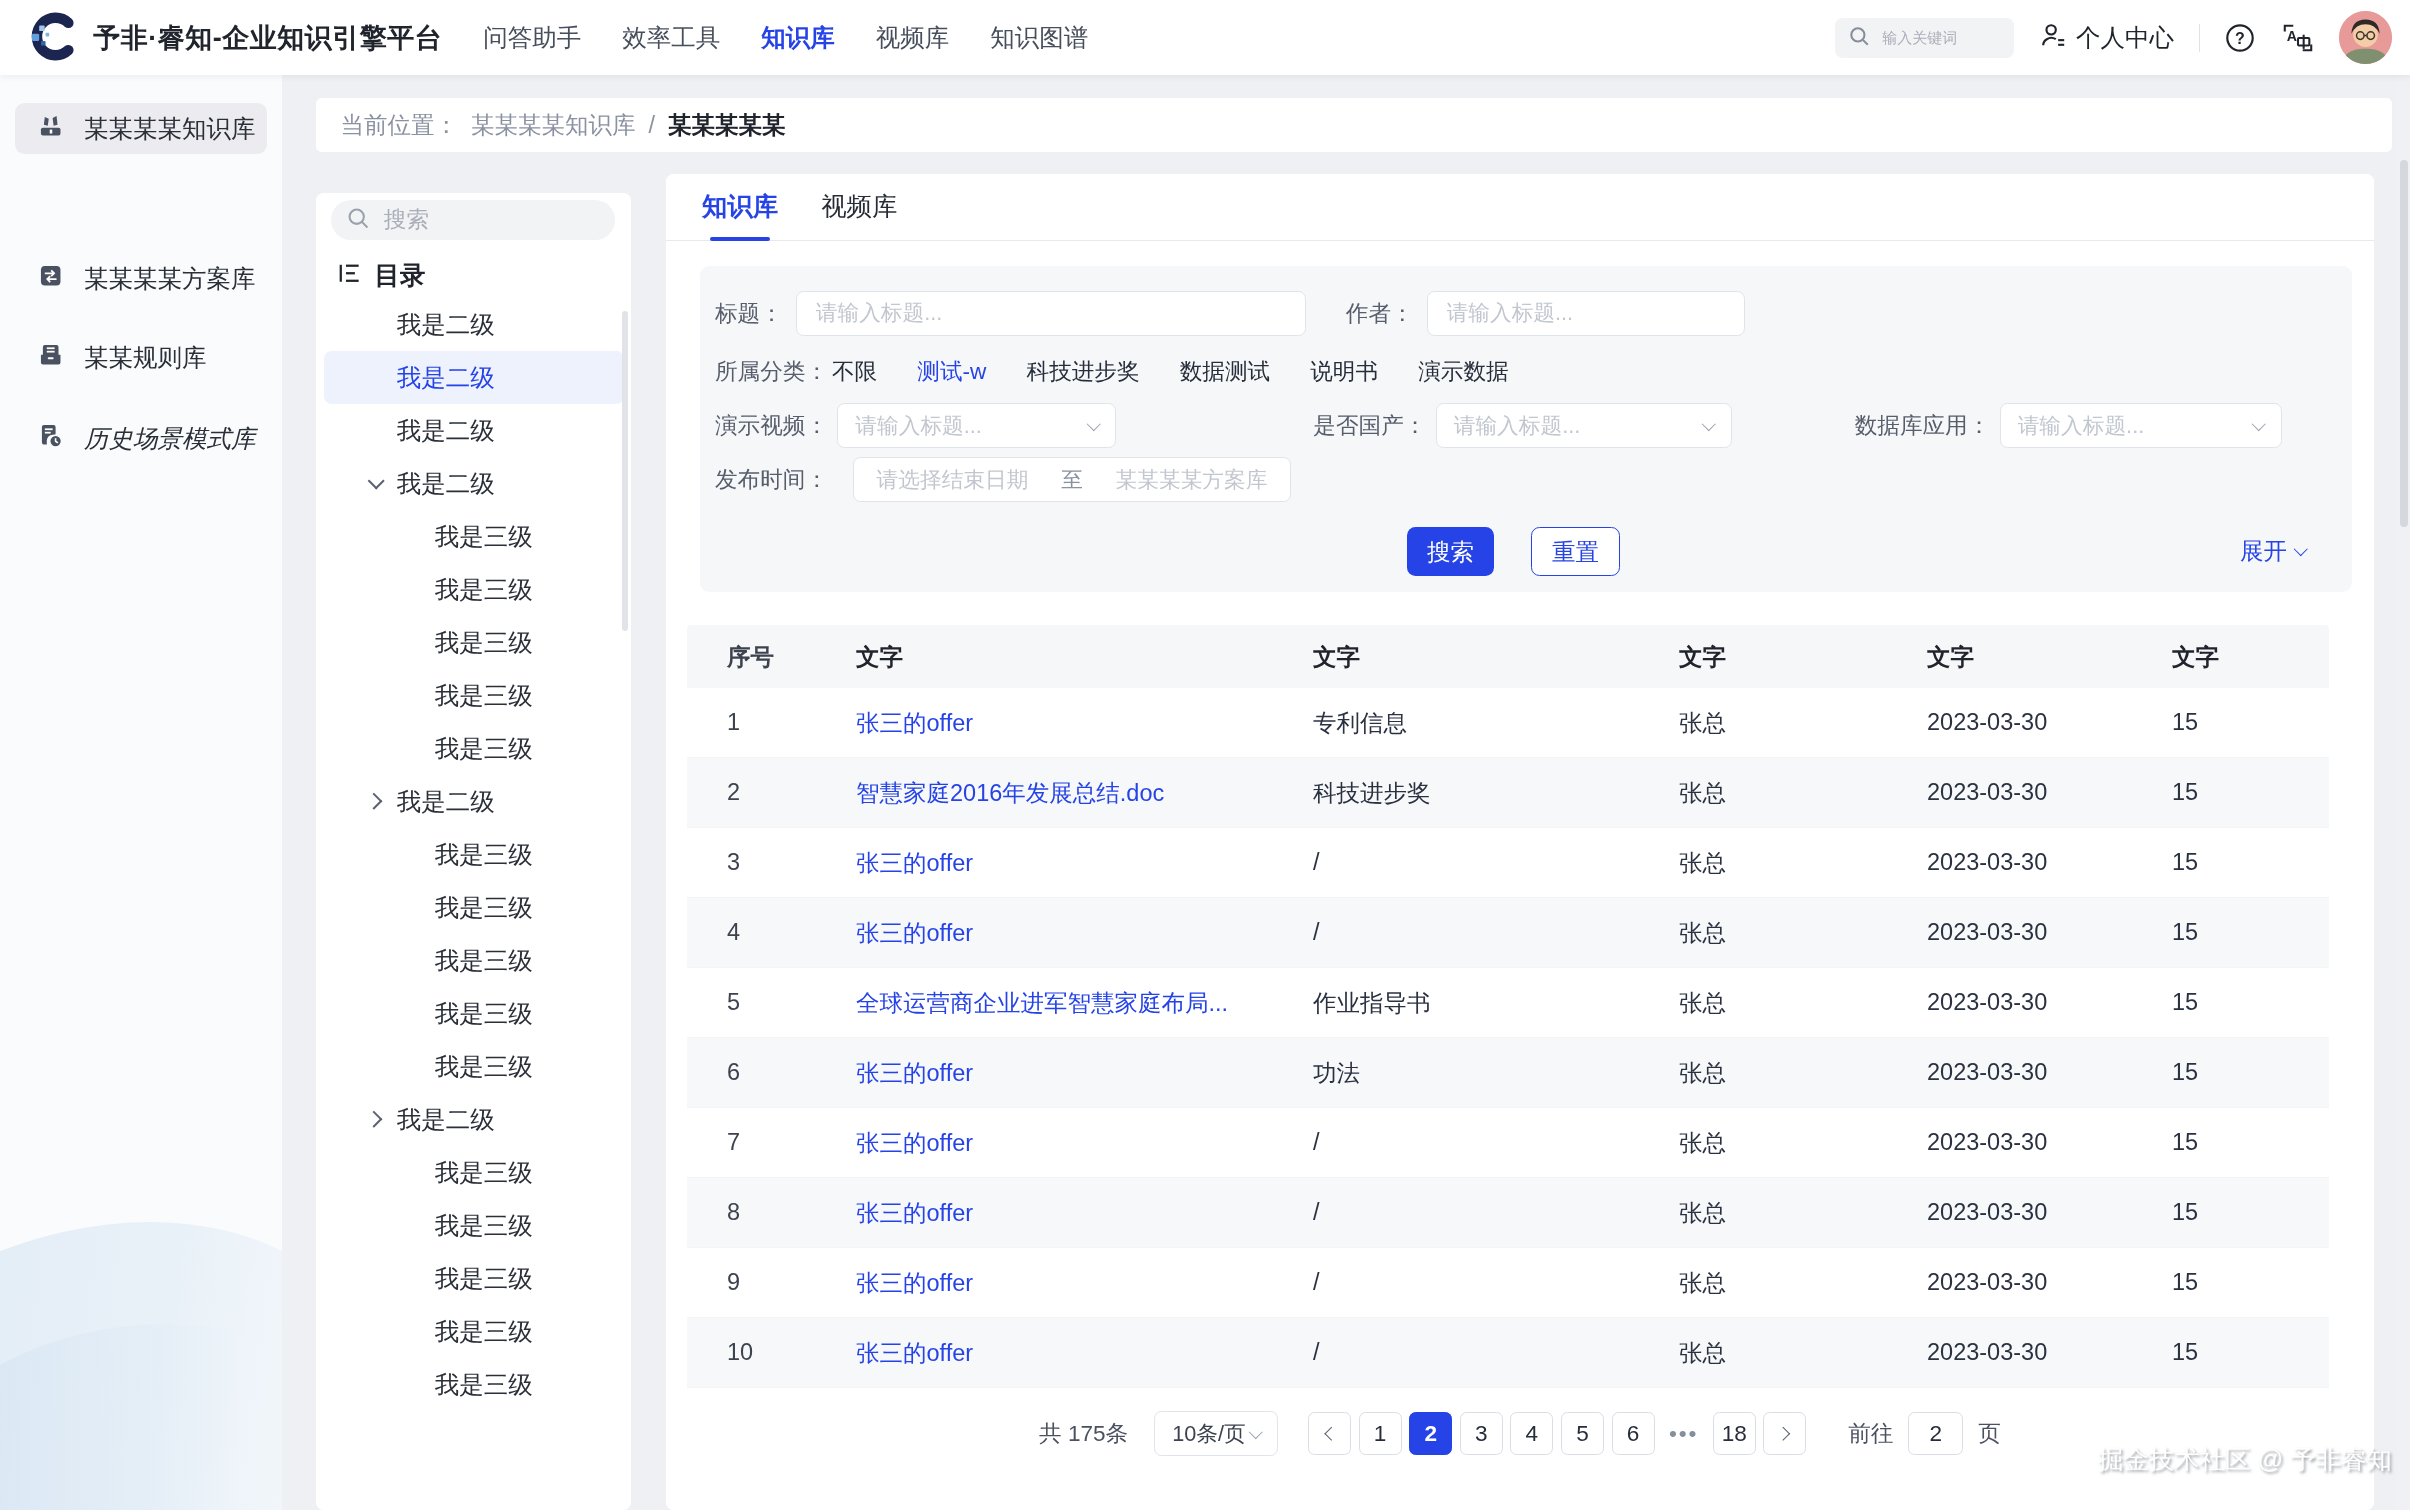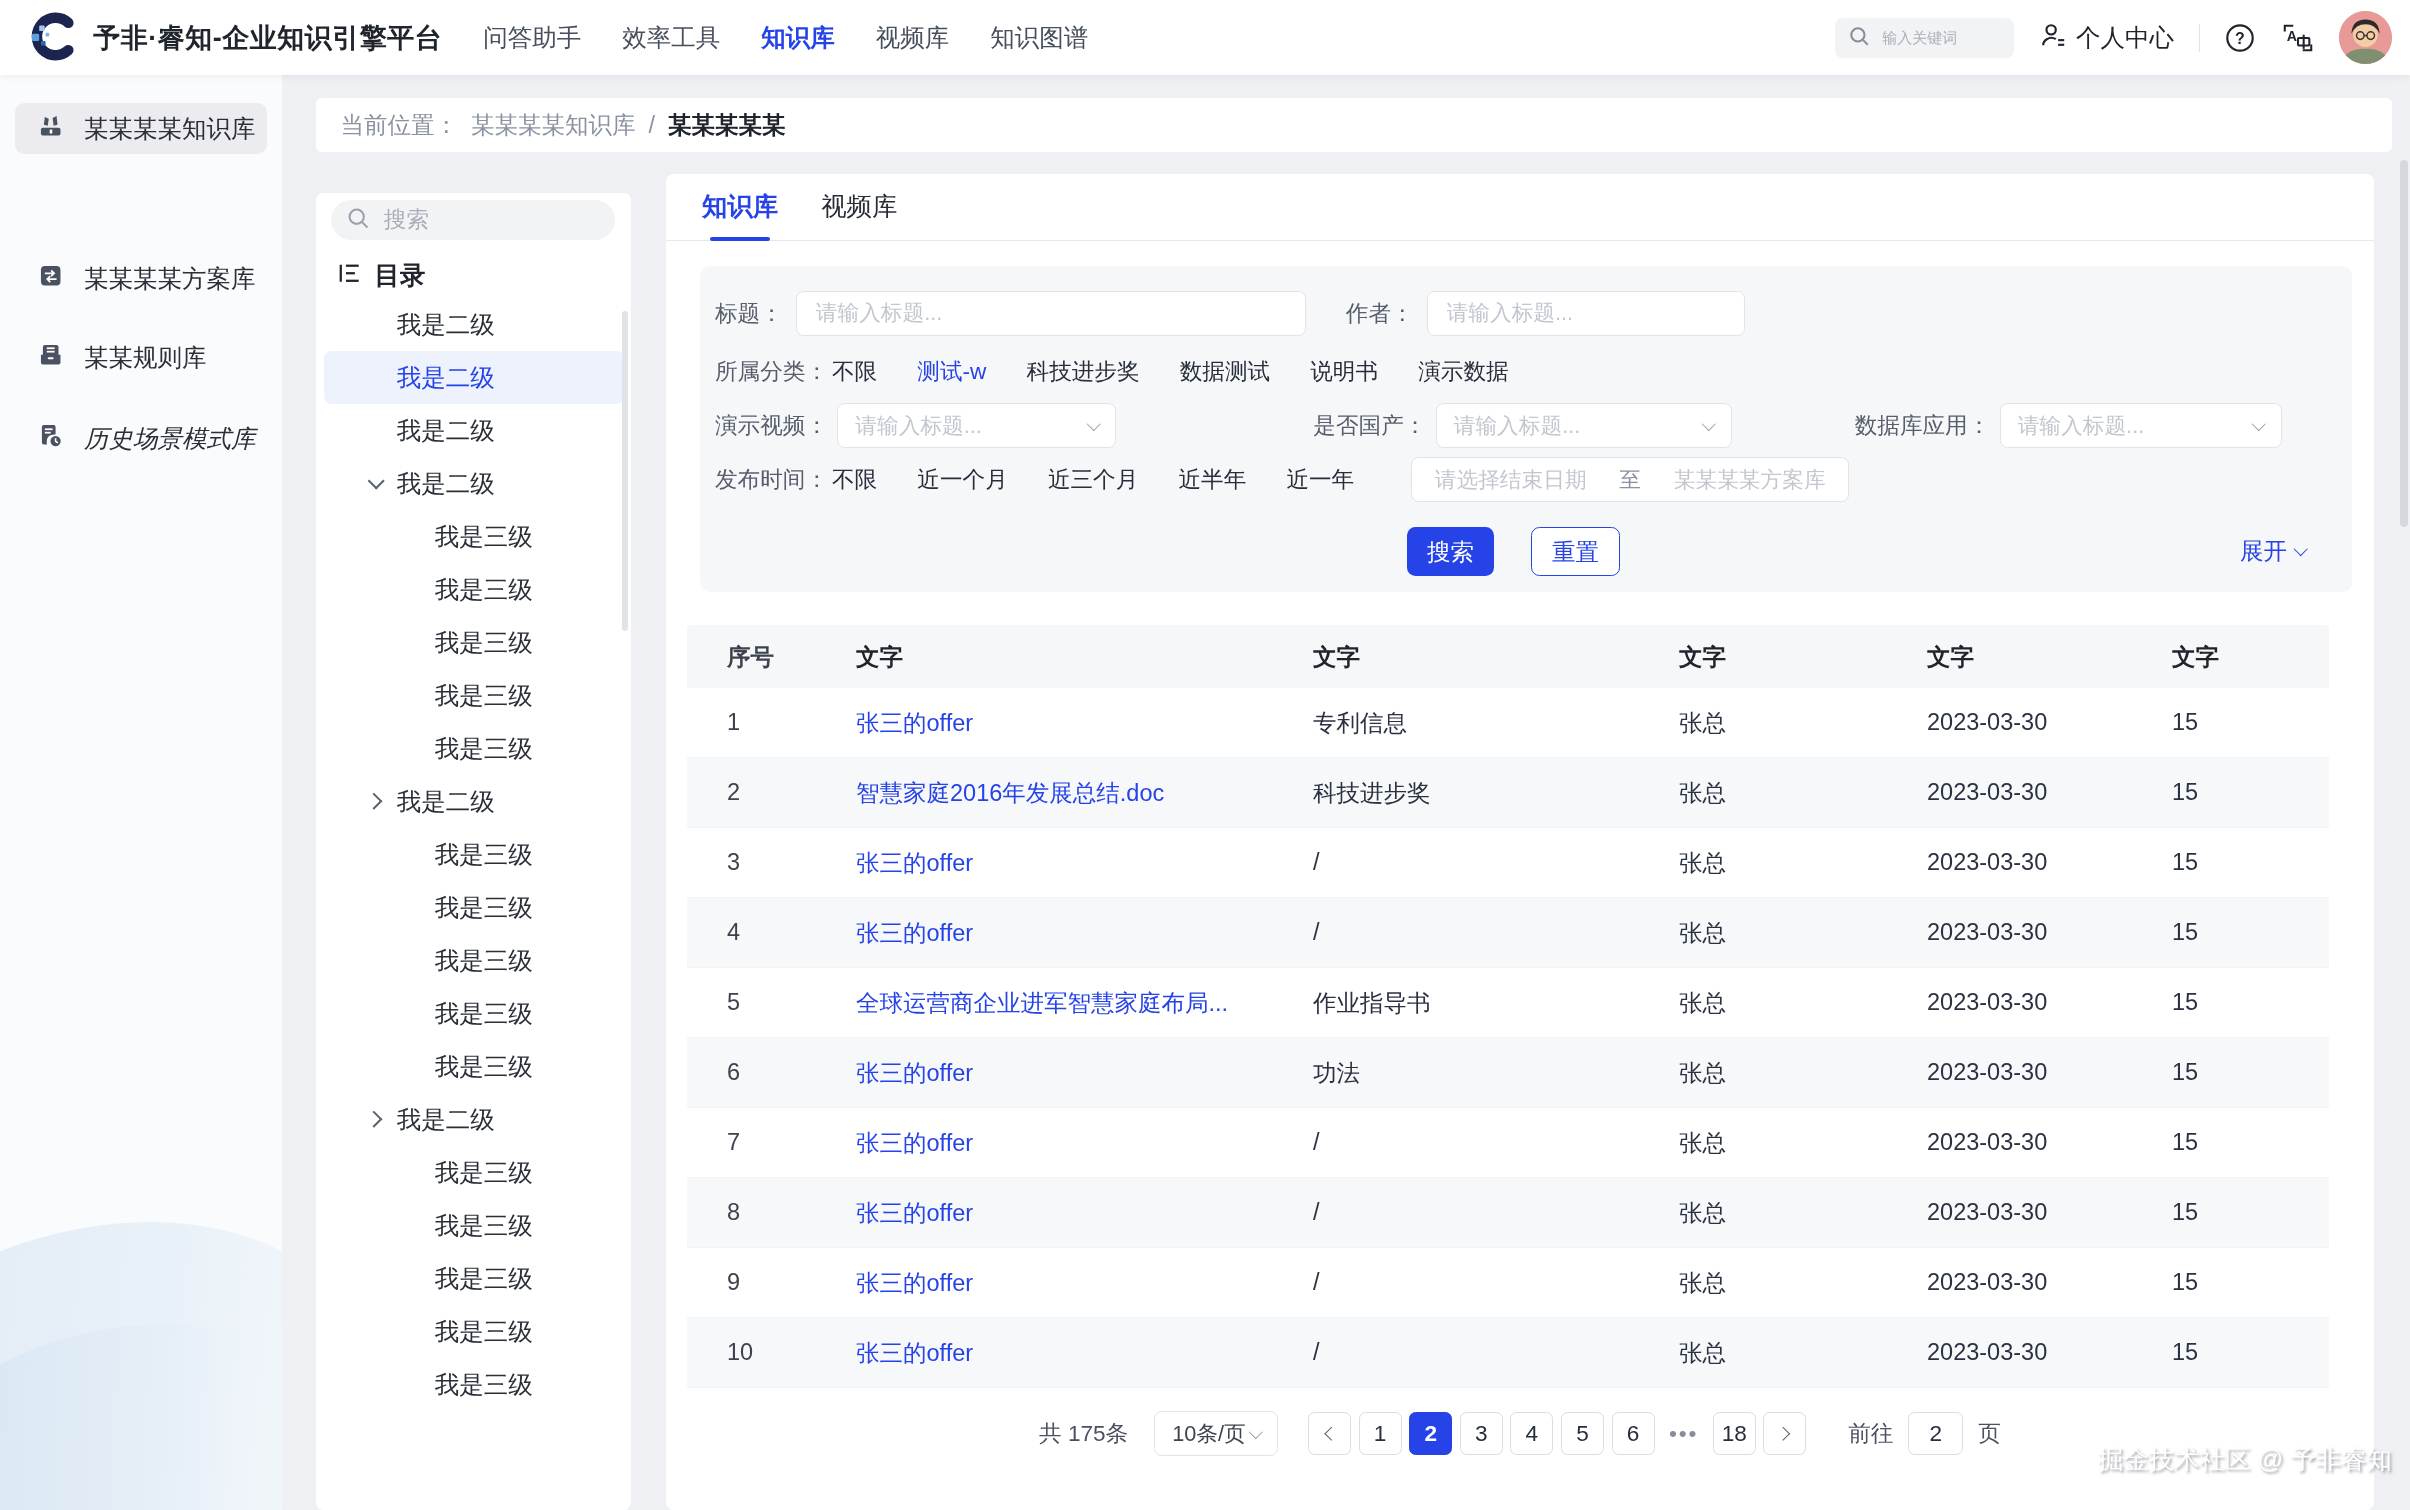--- a/index.html
+++ b/index.html
@@ -505,33 +505,20 @@
       </span>
       <span class="f-label" style="margin-left:123px;">数据库应用：</span>
       <span class="select" style="width:282px;margin-left:9.4px;">
         <span class="ph">请输入标题...</span>
         <span class="chev"></span>
       </span>
     </div>
 
     <div class="f-row row4">
       <span class="f-label" style="width:117px;">发布时间：</span>
-      <span>
-        
-      
-          <span class="opt">不限</span>
-        
-          <span class="opt">近一个月</span>
-        
-          <span class="opt">近三个月</span>
-        
-          <span class="opt">近半年</span>
-        
-          <span class="opt">近一年</span>
-        </span>
       <span class="date-box" style="margin-left:21px;">
         <span class="date-ph">请选择结束日期</span>
         <span class="date-to">至</span>
         <span class="date-ph">某某某某方案库</span>
       </span>
     </div>
 
     <div class="f-row btn-row">
       <button class="btn btn-primary">搜索</button>
       <button class="btn btn-plain">重置</button>

